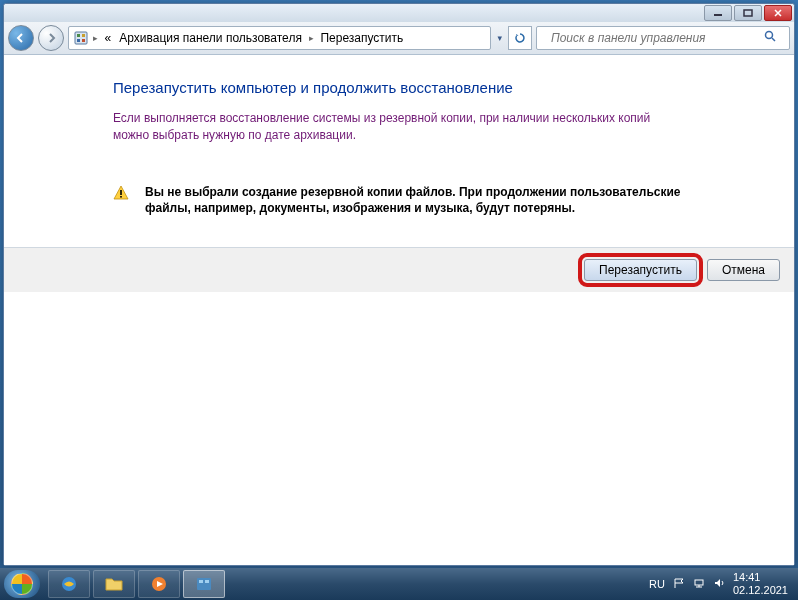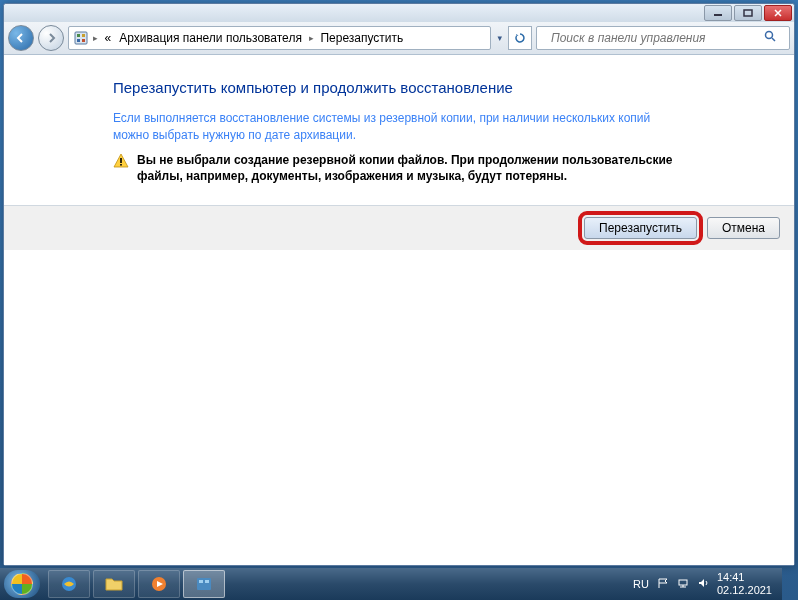--- a/index.html
+++ b/index.html
@@ -17,29 +17,29 @@
 .bc-icon{width:16px;height:16px;display:inline-flex;align-items:center;justify-content:center;font-size:11px}
 .bc-item{padding:0 3px;cursor:pointer}
 .bc-sep{color:#666;font-size:9px;padding:0 2px}
 .refresh-box{width:22px;height:22px;border:1px solid #a0b0c0;background:#fff;display:flex;align-items:center;justify-content:center;cursor:pointer;color:#3a5a8a}
 .searchbox{width:228px;height:22px;background:#fff;border:1px solid #a0b0c0;border-radius:2px;display:flex;align-items:center;padding:0 12px}
 .searchbox input{flex:1;border:0;outline:0;font-style:italic;color:#888;font-size:12px;font-family:inherit}
 .searchbox .si{color:#3a5a8a;font-size:12px}
 .content{flex:1;background:#fff;overflow:auto}
 .inner{padding:24px 105px 0 109px}
 .heading{color:#003399;font-size:15px;margin-bottom:14px}
-.body-text{color:#3b82f6;font-size:12px;line-height:1.4;margin-bottom:8px}
-.warning-row{display:flex;gap:8px;align-items:flex-start;margin-bottom:20px}
+.body-text{color:#701a75;font-size:12px;line-height:1.4;margin-bottom:40px}
+.warning-row{display:flex;gap:16px;align-items:flex-start;margin-bottom:30px}
 .warn-icon{width:16px;height:16px;flex-shrink:0;margin-top:1px}
 .warn-icon svg{width:16px;height:16px}
 .warn-text{font-weight:bold;font-size:12px;line-height:1.4}
 .footer{height:44px;border-top:1px solid #d0d8e0;background:#f0f0f0;display:flex;align-items:center;justify-content:flex-end;padding:0 14px;gap:10px}
 .btn{height:22px;padding:0 14px;border:1px solid #8a98a8;border-radius:3px;background:linear-gradient(#f8f8f8,#e0e4e8);font-family:inherit;font-size:12px;cursor:pointer}
 .btn.primary{background:linear-gradient(#e8f0fa,#c8d8ec);outline:4px solid #d01818;outline-offset:2px}
-.taskbar{position:absolute;left:0;right:16px;bottom:0;height:32px;background:linear-gradient(#4a6a8a 0%,#2a4a6a 50%,#1a3a5a 100%);display:flex;align-items:center;padding:0 4px}
+.taskbar{position:absolute;left:0;right:0;bottom:0;height:32px;background:linear-gradient(#4a6a8a 0%,#2a4a6a 50%,#1a3a5a 100%);display:flex;align-items:center;padding:0 4px}
 .start{width:36px;height:28px;border-radius:14px;background:radial-gradient(circle at 40% 40%,#7ab8e8,#1a4a7a);display:flex;align-items:center;justify-content:center;cursor:pointer;margin-right:8px}
 .start-orb{width:20px;height:20px;border-radius:50%;background:conic-gradient(#f06020 0 90deg,#60b020 90deg 180deg,#2080c0 180deg 270deg,#f0c020 270deg 360deg);border:1px solid rgba(255,255,255,.4)}
 .taskicon{width:40px;height:26px;border:1px solid rgba(255,255,255,.2);border-radius:2px;background:rgba(255,255,255,.08);display:flex;align-items:center;justify-content:center;margin-right:3px;cursor:pointer;font-size:15px}
 .taskicon.active{background:rgba(255,255,255,.25);border-color:rgba(255,255,255,.5)}
 .tray{margin-left:auto;display:flex;align-items:center;gap:8px;color:#fff;font-size:11px;padding-right:6px}
 .tray-icon{cursor:pointer;font-size:12px}
 .clock{text-align:left;line-height:1.2}
 </style>
 </head>
 <body>

